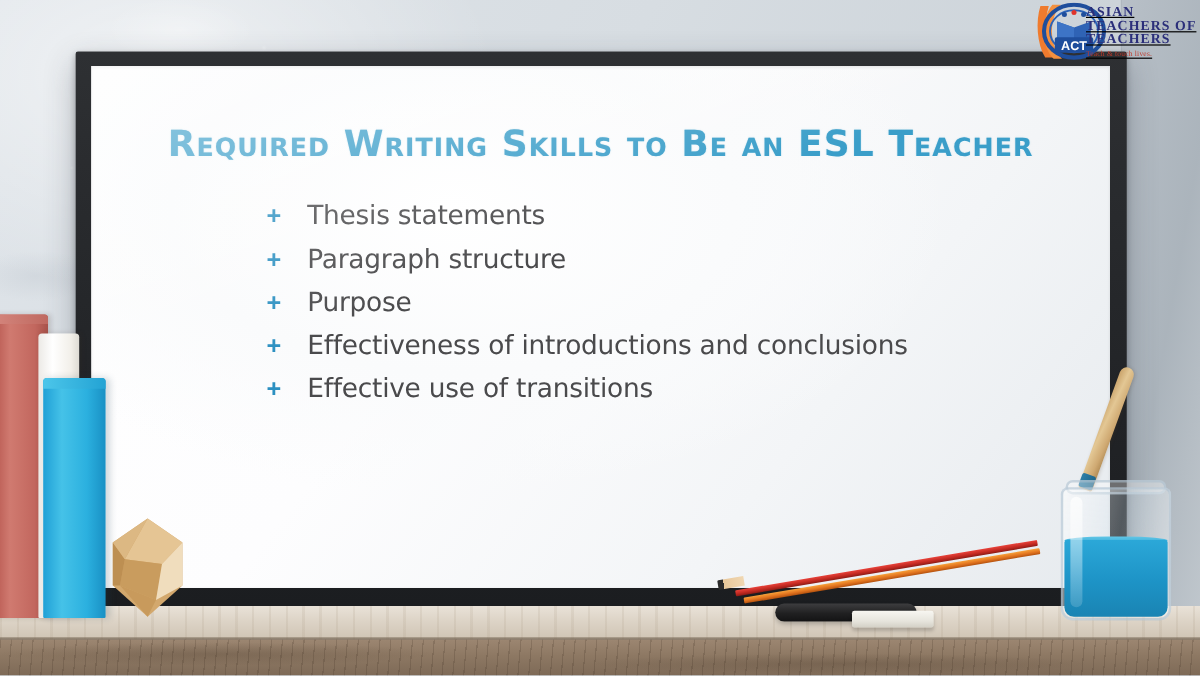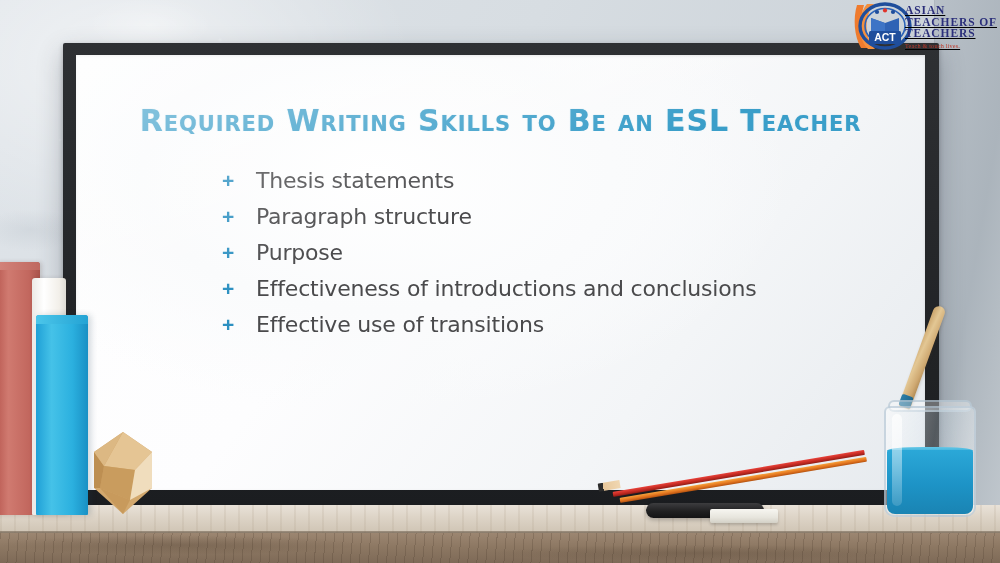--- a/index.html
+++ b/index.html
@@ -85,21 +85,21 @@
   .bullet-text {
     font-family:"DejaVu Sans", sans-serif;
     font-size:22px;
     color:#4a4a4c;
     letter-spacing:-.2px;
     line-height:1.18;
   }
 
   
   .logo { position:absolute; left:845px; top:1px; width:155px; height:52px; }
-  .logo-emblem { position:absolute; left:6px; top:1px; width:62px; height:48px; }
+  .logo-emblem { position:absolute; left:16px; top:1px; width:62px; height:48px; }
   .logo-text { position:absolute; left:60px; top:4px; width:98px;text-decoration:underline; }
   .logo-line {
     font-family:"Liberation Serif", serif;
     font-weight:700;
     color:#2b2f7a;
     font-size:11.5px;
     letter-spacing:.9px;
     line-height:11.5px;
   }
   .logo-tagline {

